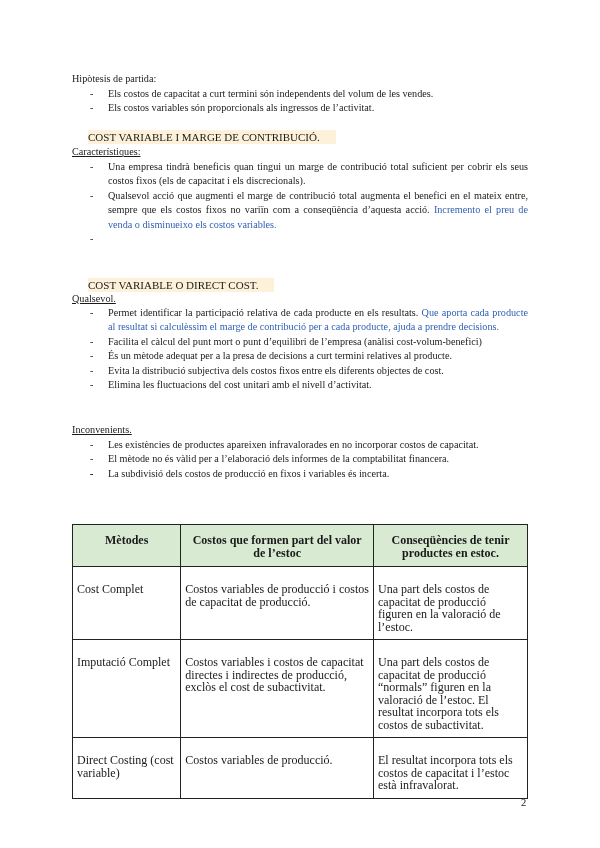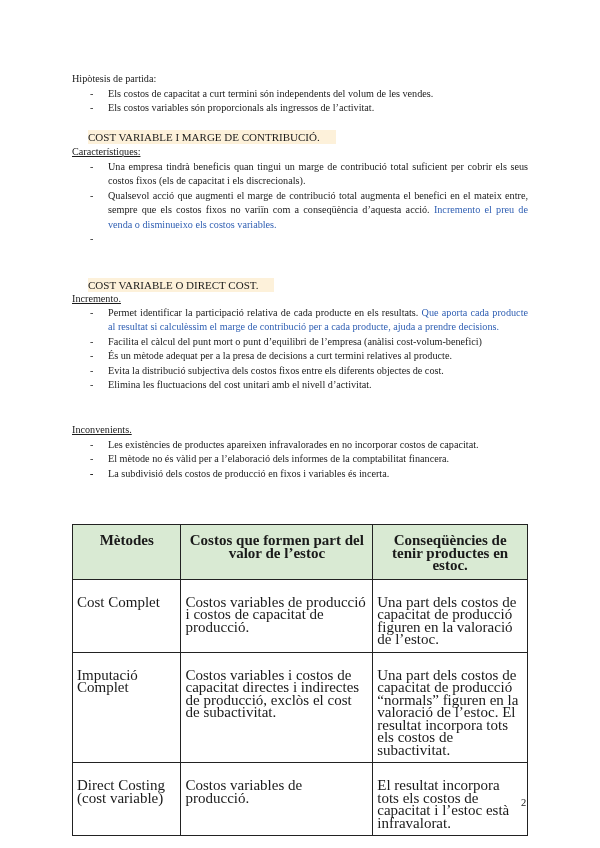--- a/index.html
+++ b/index.html
@@ -18,21 +18,21 @@
   ul.dash {
     position: absolute; left: 72px; width: 456px; margin: 0; padding: 0; list-style: none;
   }
   ul.dash li {
     position: relative; padding-left: 36px; line-height: 14.4px; text-align: justify;
   }
   ul.dash li .dash-mark { position: absolute; left: 18px; top: 0; }
   .blue { color: #2f5fb3; }
   table.methods {
     position: absolute; left: 72px; top: 524px; width: 456px;
-    border-collapse: collapse; font-size: 15px; line-height: 12.5px;
+    border-collapse: collapse; font-size: 12px; line-height: 12.5px;
   }
   table.methods th, table.methods td {
     border: 1px solid #222; vertical-align: top; padding: 16px 4px 6px 4px;
   }
   table.methods th {
     background: #d9ead3; font-weight: bold; text-align: center; padding: 9px 8px 7px 8px;
   }
   .c1 { width: 96px; } .c2 { width: 188px; } .c3 { width: 143px; }
   .pagenum { position: absolute; left: 521px; top: 797px; font-size: 10.5px; }
 </style>
@@ -49,21 +49,21 @@
 
   <div class="heading" style="top:130px;">COST VARIABLE I MARGE DE CONTRIBUCIÓ.</div>
   <div class="line sub" style="top:145px;">Característiques:</div>
   <ul class="dash" style="top:160px;">
     <li><span class="dash-mark">-</span><span>Una empresa tindrà beneficis quan tingui un marge de contribució total suficient per cobrir els seus costos fixos (els de capacitat i els discrecionals).</span></li>
     <li><span class="dash-mark">-</span><span>Qualsevol acció que augmenti el marge de contribució total augmenta el benefici en el mateix entre, sempre que els costos fixos no variïn com a conseqüència d’aquesta acció.</span> <span class="blue">Incremento el preu de venda o disminueixo els costos variables.</span></li>
     <li><span class="dash-mark">-</span></li>
   </ul>
 
   <div class="heading" style="top:278px;">COST VARIABLE O DIRECT COST.</div>
-  <div class="line sub" style="top:292px;">Incremento.</div>
+  <div class="line sub" style="top:292px;">Qualsevol.</div>
   <ul class="dash" style="top:306px;">
     <li><span class="dash-mark">-</span><span>Permet identificar la participació relativa de cada producte en els resultats.</span> <span class="blue">Que aporta cada producte al resultat si calculèssim el marge de contribució per a cada producte, ajuda a prendre decisions.</span></li>
     <li><span class="dash-mark">-</span><span>Facilita el càlcul del punt mort o punt d’equilibri de l’empresa (anàlisi cost-volum-benefici)</span></li>
     <li><span class="dash-mark">-</span><span>És un mètode adequat per a la presa de decisions a curt termini relatives al producte.</span></li>
     <li><span class="dash-mark">-</span><span>Evita la distribució subjectiva dels costos fixos entre els diferents objectes de cost.</span></li>
     <li><span class="dash-mark">-</span><span>Elimina les fluctuacions del cost unitari amb el nivell d’activitat.</span></li>
   </ul>
 
   <div class="line sub" style="top:423px;">Inconvenients.</div>
   <ul class="dash" style="top:438px;">

